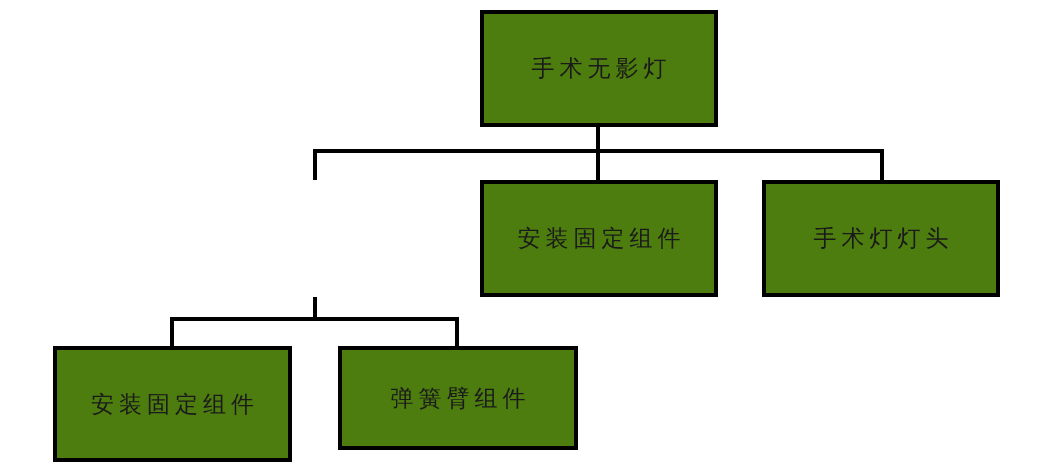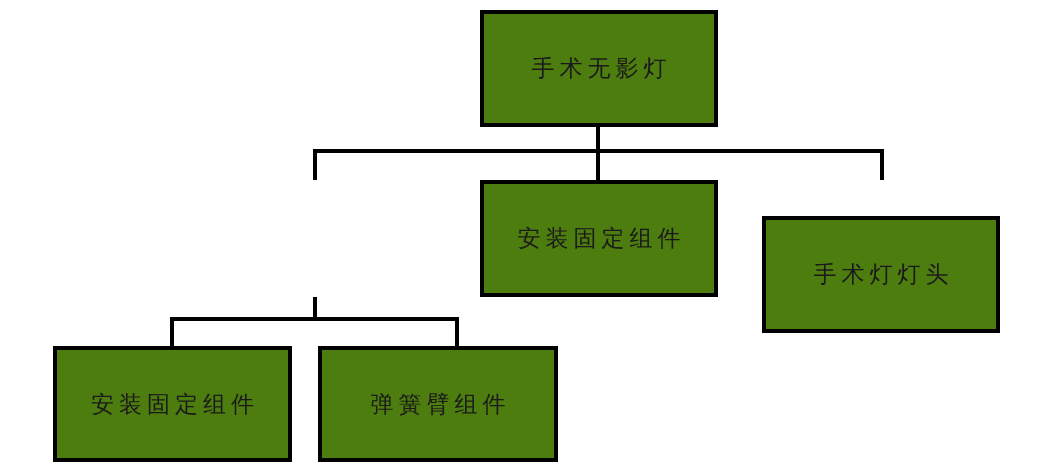--- a/index.html
+++ b/index.html
@@ -68,33 +68,33 @@
 
   <div class="conn-v" style="left:596px; top:149px; height:31px;"></div>
 
   <div class="conn-v" style="left:880px; top:149px; height:31px;"></div>
 
 
   <div class="node" style="left:480px; top:180px; width:238px; height:117px;">
     <span class="node-label">安装固定组件</span>
   </div>
 
-  <div class="node" style="left:762px; top:180px; width:238px; height:117px;margin-top:36px;">
+  <div class="node" style="left:762px; top:180px; width:238px; height:117px;">
     <span class="node-label">手术灯灯头</span>
   </div>
 
   <div class="conn-v" style="left:313px; top:297px; height:24px;"></div>
 
   <div class="conn-h" style="left:170px; top:317px; width:289px;"></div>
 
   <div class="conn-v" style="left:170px; top:317px; height:29px;"></div>
 
   <div class="conn-v" style="left:455px; top:317px; height:29px;"></div>
 
   <div class="node" style="left:53px; top:346px; width:239px; height:116px;">
     <span class="node-label">安装固定组件</span>
   </div>
 
-  <div class="node" style="left:318px; top:346px; width:240px; height:116px;">
+  <div class="node" style="left:338px; top:346px; width:240px; height:104px;">
     <span class="node-label">弹簧臂组件</span>
   </div>
 
 </div>
 
 </body></html>

